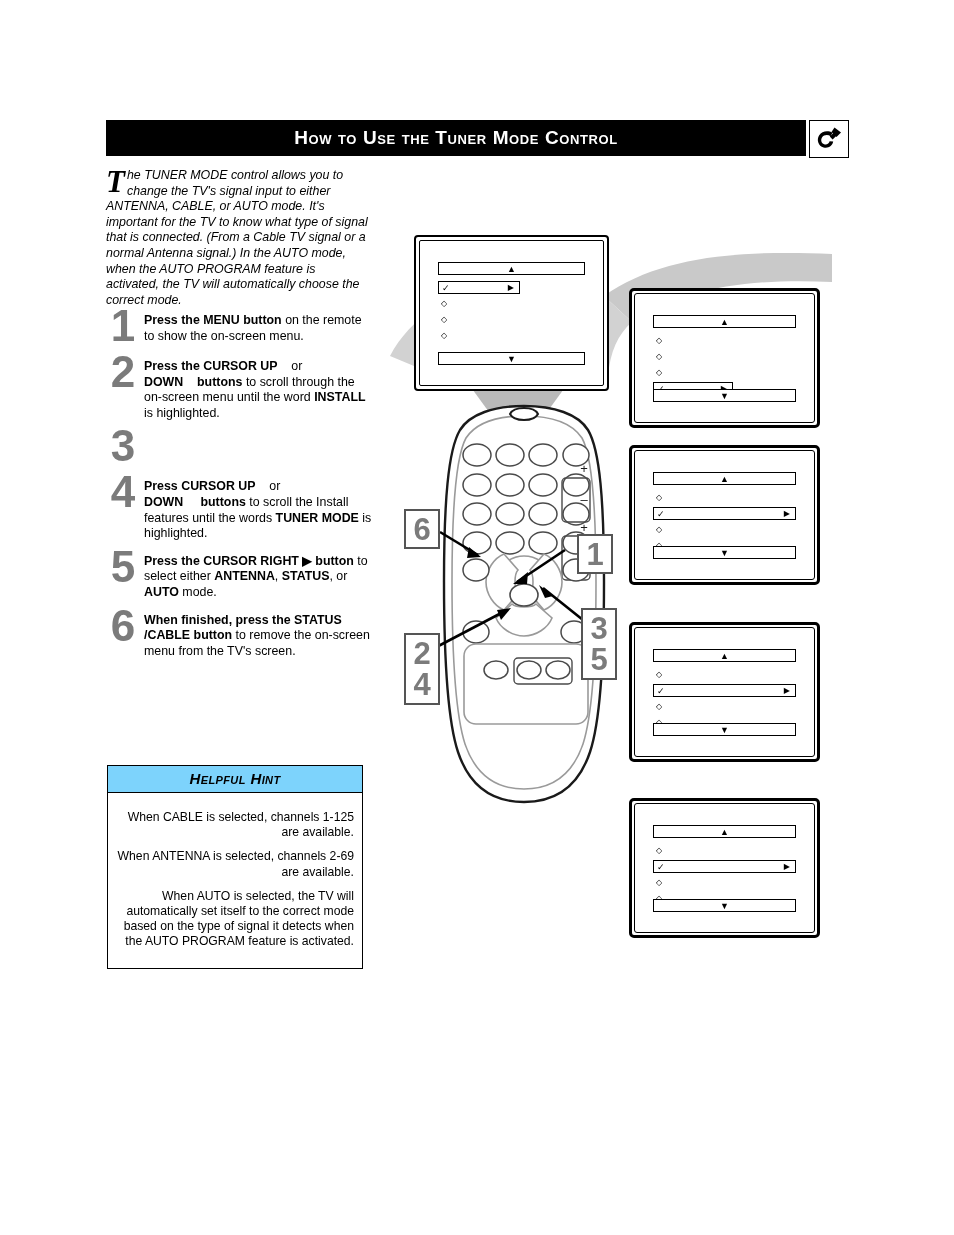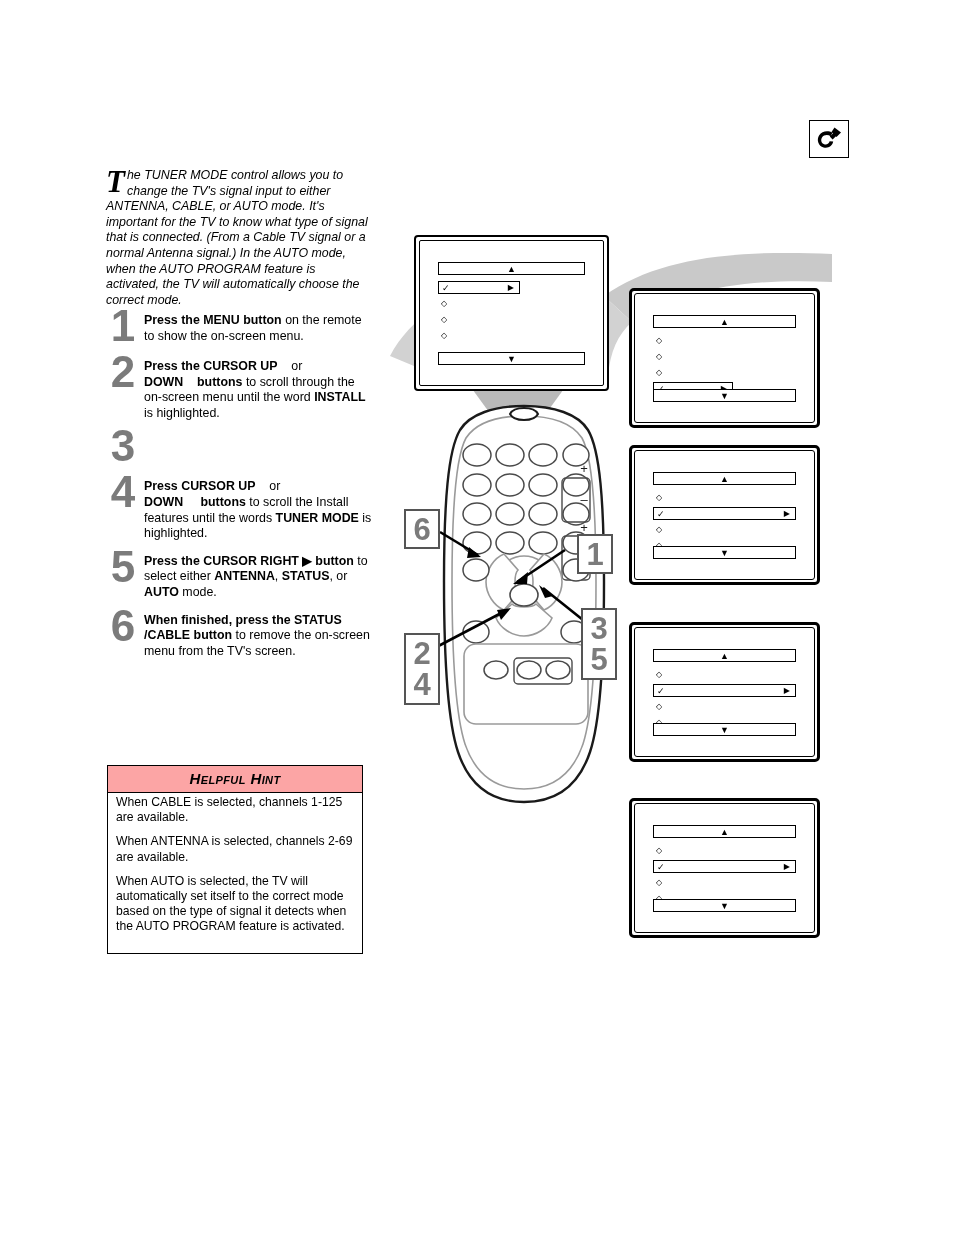--- a/index.html
+++ b/index.html
@@ -54,26 +54,26 @@
     font-family:"Liberation Sans", sans-serif;
   }
   .step-body b{font-weight:bold;}
 
   
   .hint{
     position:absolute;left:107px;top:765px;width:254px;
     border:1px solid #000;background:#fff;
   }
   .hint-head{
-    background:#fca5a5;border-bottom:1px solid #000;
+    background:#7dd3fc;border-bottom:1px solid #000;
     text-align:center;padding:4px 0 5px;
     font-weight:bold;font-style:italic;font-size:15px;
     font-variant:small-caps;letter-spacing:.4px;
   }
-  .hint-body{padding:2px 8px 8px;}
+  .hint-body{padding:17px 8px 8px;text-align:right;}
   .hint-body p{
     margin:0 0 9px;font-size:12.2px;line-height:15.2px;
   }
   .hint-body p:last-child{margin-bottom:10px;}
 
   
   .tv{
     position:absolute;left:414px;top:235px;width:191px;height:152px;
     border:2px solid #000;border-radius:4px;background:#fff;
   }
@@ -132,20 +132,23 @@
     font-family:"Liberation Sans", sans-serif;
   }
   .callout span{display:block;}
   .leader{position:absolute;}
 </style>
 </head>
 <body>
 
 <div class="page">
 
+  <div class="header-bar">
+    <div class="header-title">How to Use the Tuner Mode Control</div>
+  </div>
   <div class="header-icon-box">
     <svg width="28" height="26" viewBox="0 0 28 26" aria-hidden="true">
       <path d="M19.5 1.5 L26 6.5 L21.5 11 L16.5 6 Z" fill="#000"></path>
       <path d="M17.5 6.8 C13 4.2 7 5 4.2 9.2 C1.2 13.8 3.4 20 8.6 21.5
                C13 22.8 17.6 20 18.2 15.6 L14.6 15.2 C14.2 17.6 11.6 19
                9.2 18.2 C6.4 17.3 5.4 13.8 7 11.4 C8.8 8.8 12.8 8.4 15.6 10.2 Z" fill="#000"></path>
       <path d="M14.8 10.6 L20 5.6 L22.8 8.4 L17.6 13.4 Z" fill="#000"></path>
     </svg>
   </div>
 

